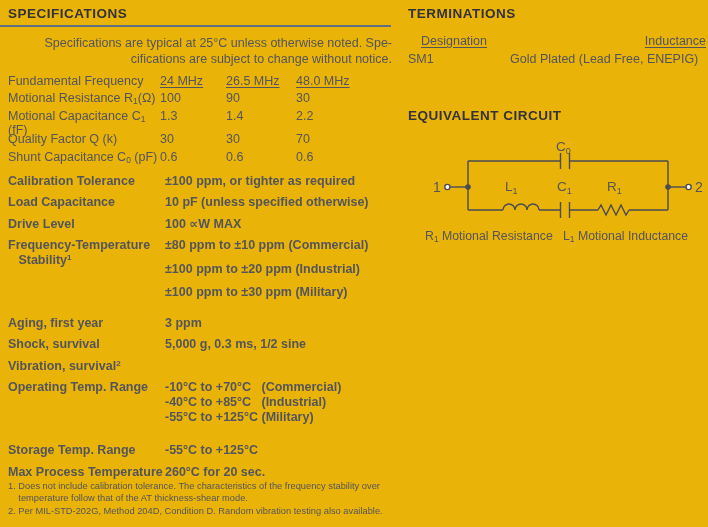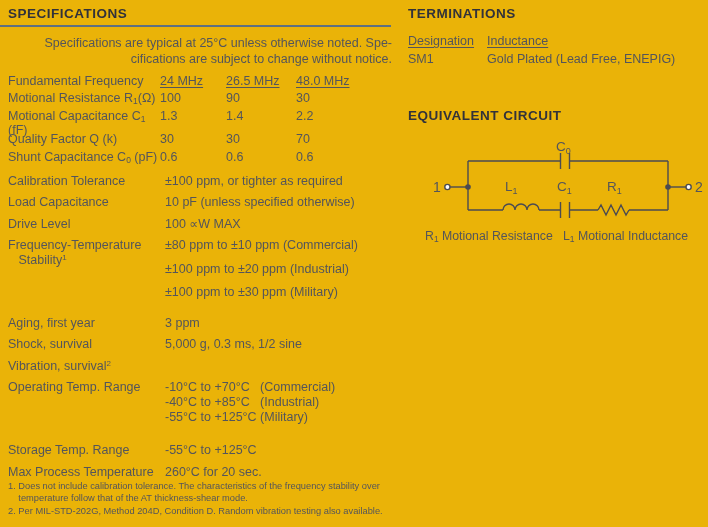--- a/index.html
+++ b/index.html
@@ -15,42 +15,42 @@
   .left-col .section-title{padding:6px 0 0 8px;}
   .rule{margin-top:4px;width:391px;height:2px;background:#5e7082;}
   .intro{margin:8px 0 0 8px;font-size:12.5px;line-height:16px;text-align:right;}
 
   .freq-table{margin-top:7px;padding-left:8px;font-size:12.5px;}
   .ftrow{display:grid;grid-template-columns:152px 66px 70px 72px;height:17.4px;align-items:start;}
   .ftrow.gap-top{margin-top:6px;}
   .ftcell{text-align:left;}
   .col-hdr{text-decoration:underline;text-underline-offset:2px;}
 
-  .spec-list{padding-left:8px;font-size:12.5px;}
+  .spec-list{padding-left:8px;font-size:12.5px;font-weight:bold;}
   .srow{display:grid;grid-template-columns:157px 1fr;margin-top:7px;align-items:start;}
   .srow.gap-top-lg{margin-top:18px;}
   .row-label{line-height:14.5px;white-space:pre-wrap;}
   .vline{line-height:14.5px;white-space:pre-wrap;}
   .srow.loose .vline{margin-bottom:9px;}
   .srow.tight .vline{line-height:15px;}
 
   sub{font-size:8.5px;vertical-align:-2px;line-height:0;}
   sup{font-size:8px;vertical-align:4px;line-height:0;}
 
   .footnotes{position:absolute;left:8px;top:481px;width:396px;font-size:9.3px;line-height:11.8px;}
   .footnote{white-space:pre-wrap;margin-bottom:1px;}
 
   
   .right-col{position:absolute;left:408px;top:0;width:298px;}
   .right-col .section-title{padding-top:6px;}
   .term-table{margin-top:13px;font-size:12.5px;}
   .trow{display:grid;grid-template-columns:79px 1fr;}
-  .trow.hdr{text-decoration:none;}
+  .trow.hdr{text-decoration:none;text-align:right;}
   .trow.hdr .tcell{text-decoration:underline;text-underline-offset:2px;}
-  .trow.data{margin-top:4px;}
+  .trow.data{margin-top:4px;gap:23px;}
 
   .circuit-wrap{margin-top:36px;}
   .circuit-svg{display:block;margin-top:6px;}
   .circuit-svg text{font-family:"Liberation Sans","DejaVu Sans",sans-serif;
                     font-size:13.5px;fill:#54555b;}
   .circuit-svg .term-num{font-size:14px;}
   .svgsub{font-size:9px;}
   .caption{margin:8px 0 0 17px;font-size:12.3px;line-height:15px;}
   .cap-line{white-space:pre-wrap;}
 </style>

